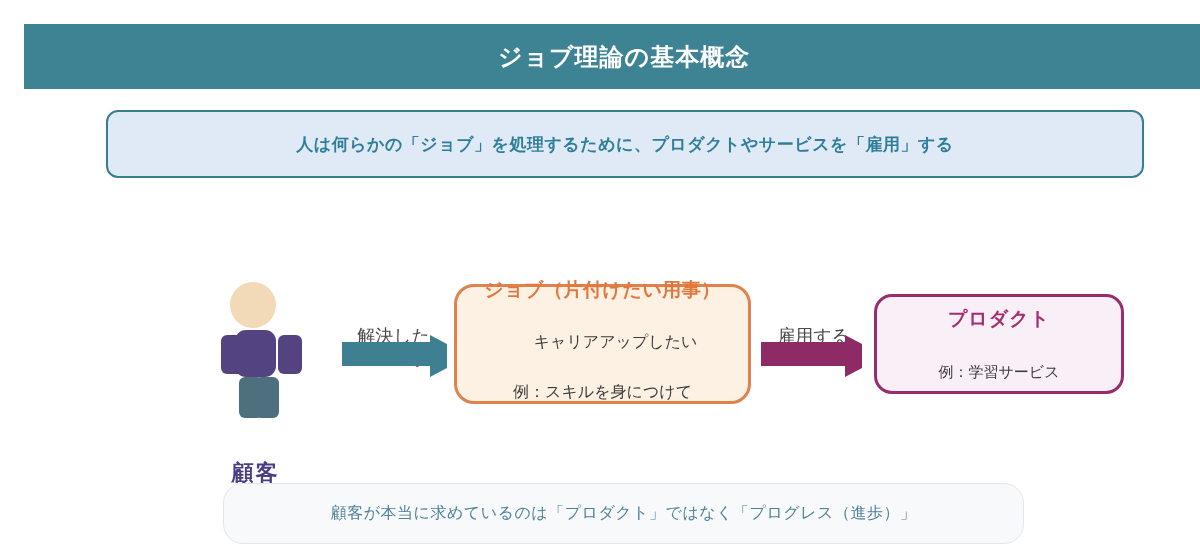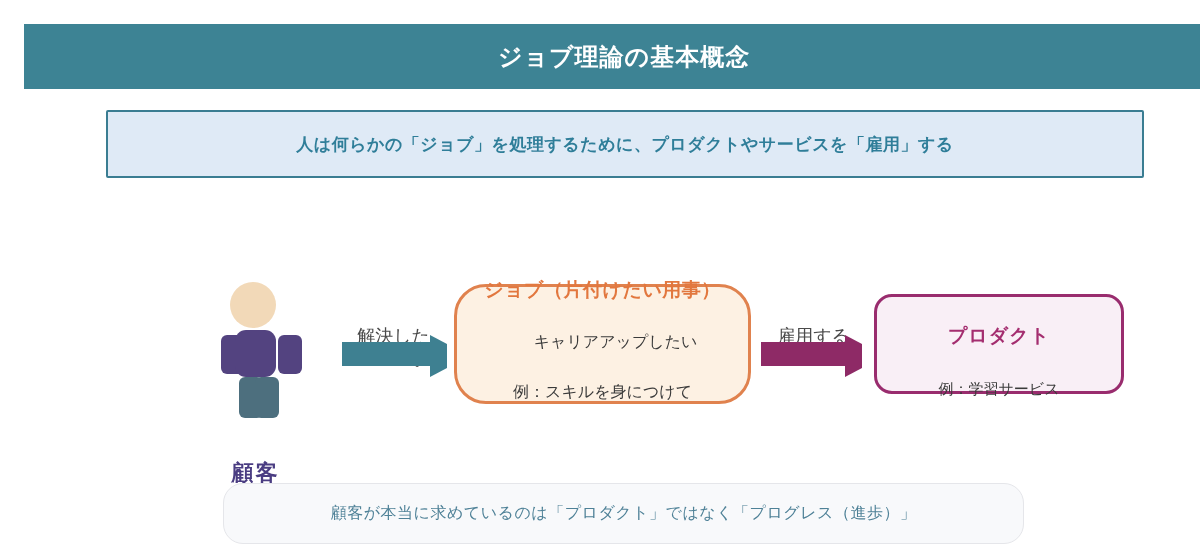--- a/index.html
+++ b/index.html
@@ -36,21 +36,21 @@
   .header {
     position: absolute; left: 0; top: 0; width: 1200px; height: 65px;
     background: var(--header-bg);
     display: flex; align-items: center; justify-content: center;
   }
   .header-title { color: #ffffff; font-size: 24px; font-weight: bold; letter-spacing: 1px; }
 
   .premise-box {
     position: absolute; left: 82px; top: 86px; width: 1038px; height: 68px;
     background: var(--premise-bg); border: 2px solid var(--premise-border);
-    border-radius: 2px;
+    border-radius: 12px;
     display: flex; align-items: center; justify-content: center;
   }
   .premise-text { color: var(--premise-text); font-size: 17px; font-weight: bold; letter-spacing: 0.5px; }
 
   
   .fig-head {
     position: absolute; left: 206px; top: 258px; width: 46px; height: 46px;
     background: var(--figure-skin); border-radius: 50%;
   }
   .fig-torso {
@@ -93,37 +93,37 @@
     position: absolute; top: 288px; text-align: right;
     color: var(--arrow-label); font-size: 18px;
   }
   .solve-label { left: 313px; width: 105px; }
   .hire-label  { left: 737px; width: 101px; }
 
   
   .job-box {
     position: absolute; left: 430px; top: 260px; width: 297px; height: 120px;
     background: var(--job-bg); border: 3px solid var(--job-border);
-    border-radius: 32px;
+    border-radius: 20px;
     display: flex; flex-direction: column; align-items: center; justify-content: center;
     padding-top: 4px;
   }
   .job-title {
     color: var(--job-title); font-size: 19px; font-weight: bold;
     line-height: 30px; letter-spacing: 0.5px;
   }
   .job-example { color: var(--body-text); font-size: 16px; line-height: 26px; }
   .job-example-2 { position: relative; left: 13px; }
 
   
   .product-box {
     position: absolute; left: 850px; top: 270px; width: 250px; height: 100px;
     background: var(--product-bg); border: 3px solid var(--product-border);
     border-radius: 18px;
-    display: flex; flex-direction: column; align-items: center; 
+    display: flex; flex-direction: column; align-items: center; justify-content: center;
   }
   .product-title {
     color: var(--product-title); font-size: 19px; font-weight: bold;
     line-height: 30px; letter-spacing: 1px;
   }
   .product-example { color: var(--body-text); font-size: 15px; line-height: 27px; }
 
   
   .note-box {
     position: absolute; left: 199px; top: 459px; width: 801px; height: 61px;

